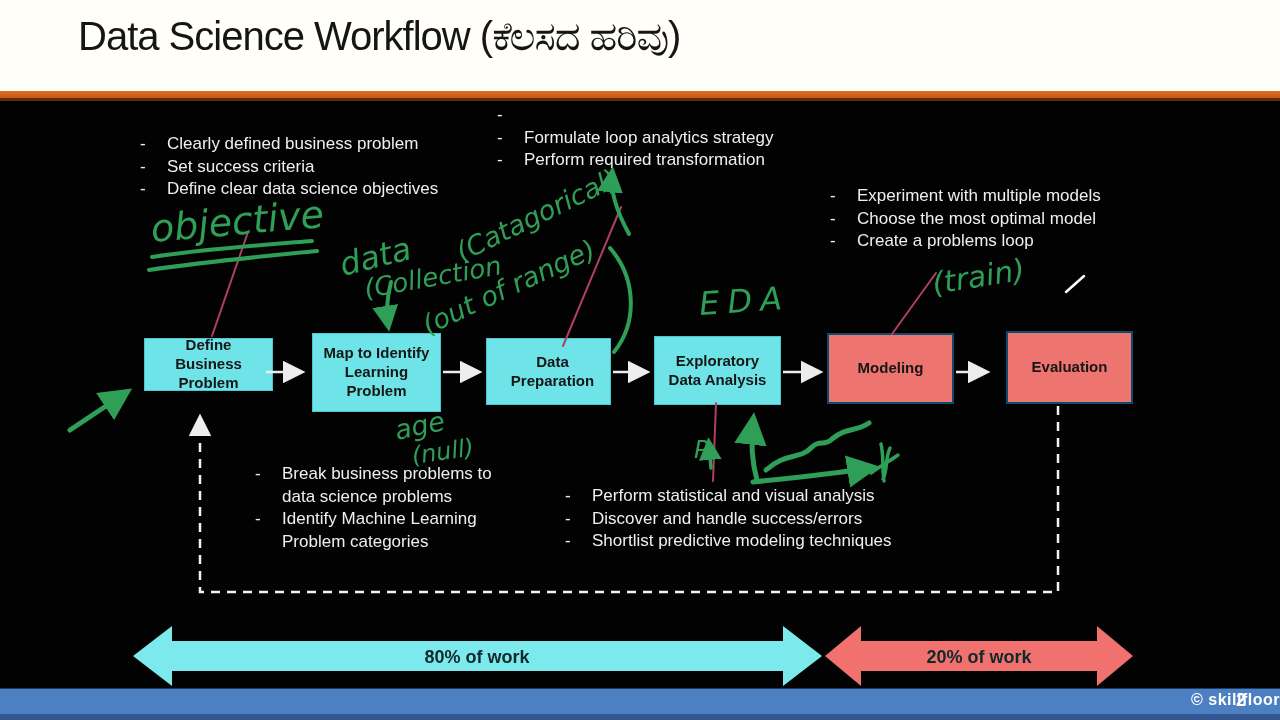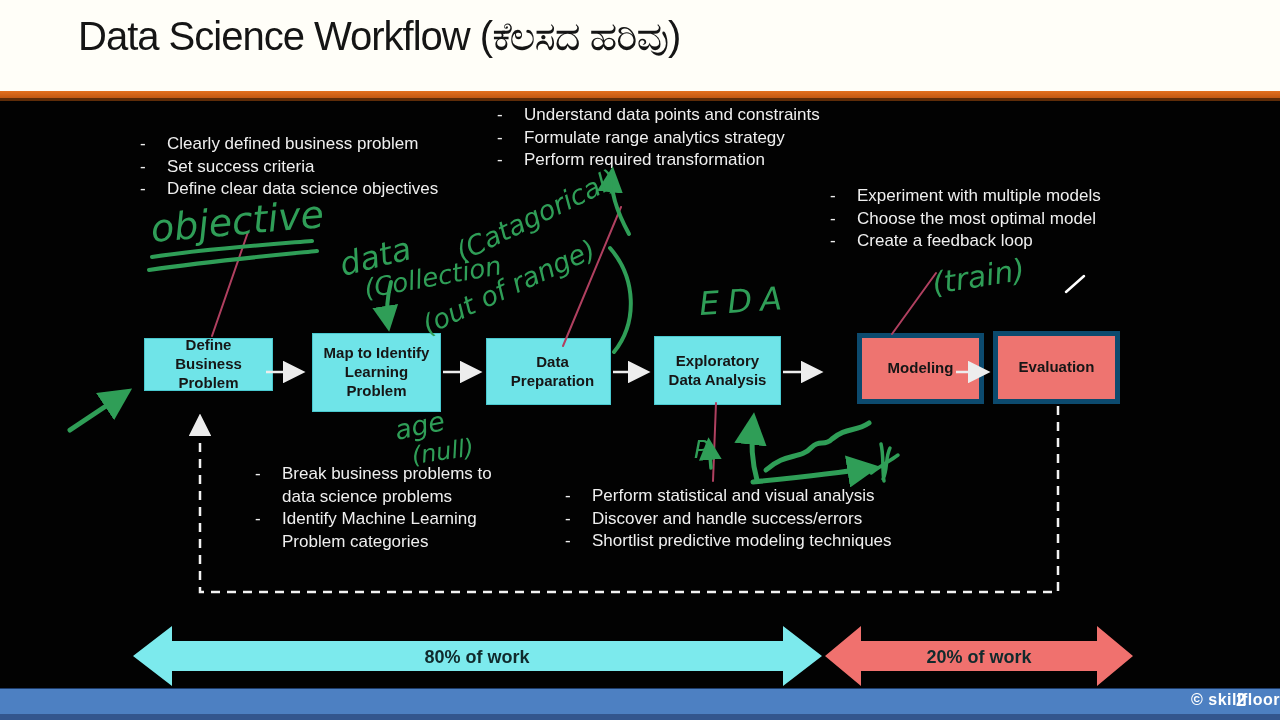--- a/index.html
+++ b/index.html
@@ -26,27 +26,27 @@
   .n-prep     { left:497px; top:4px;   width:365px; }
   .n-model    { left:830px; top:85px;  width:320px; }
   .n-mapping  { left:255px; top:363px; width:238px; }
   .n-eda      { left:565px; top:385px; width:360px; }
 
   
   .box { position:absolute; display:flex; align-items:center; justify-content:center;
          text-align:center; font-size:15px; font-weight:600; line-height:1.25;
          color:#161616; padding:2px 6px; }
   .box.cyan   { background:#6fe4e8; border:1px solid #49c9cf; }
-  .box.salmon { background:#ee7470; border:5px solid #0c4a6e;margin-left:30px; }
+  .box.salmon { background:#ee7470; border:2px solid #0c4a6e; }
   .b1 { left:144px; top:238px; width:129px; height:53px; }
   .b2 { left:312px; top:233px; width:129px; height:79px; }
   .b3 { left:486px; top:238px; width:125px; height:67px;padding-left:14px; }
   .b4 { left:654px; top:236px; width:127px; height:69px; }
   .b5 { left:827px; top:233px; width:127px; height:71px; }
-  .b6 { left:963px; top:231px; width:127px; height:73px; }
+  .b6 { left:1006px; top:231px; width:127px; height:73px; }
 
   .overlay { position:absolute; left:0; top:0; width:1280px; height:588px; pointer-events:none; }
   .hand { font-family:"DejaVu Sans", sans-serif; font-style:italic; fill:#2f9e57; }
   .arrow-label { font-family:"Liberation Sans", sans-serif; font-size:18px; font-weight:600;
                  fill:#102a2c; text-anchor:middle; font-style:normal; }
 
   
   .footer { position:absolute; left:0; top:688px; width:1280px; height:26px;
             background:#4d80c2; border-top:1px solid #1d3c6b; }
   .brand { position:absolute; left:0; top:2px; width:1280px; text-align:right;
@@ -77,44 +77,43 @@
         </div>
       <div class="bullet">
           <span class="dash">-</span>
           <span>Define clear data science objectives</span>
         </div>
     </div>
 
     <div class="notes n-prep">
       <div class="bullet">
           <span class="dash">-</span>
-          <span>Understand data points and constraints</span>
-        </div>
-      <div class="bullet">
-          <span class="dash">-</span>
-          <span>Formulate range analytics strategy</span>
+        </div>
+      <div class="bullet">
+          <span class="dash">-</span>
+          <span>Formulate loop analytics strategy</span>
         </div>
       <div class="bullet">
           <span class="dash">-</span>
           <span>Perform required transformation</span>
         </div>
     </div>
 
     <div class="notes n-model">
       <div class="bullet">
           <span class="dash">-</span>
           <span>Experiment with multiple models</span>
         </div>
       <div class="bullet">
           <span class="dash">-</span>
           <span>Choose the most optimal model</span>
         </div>
       <div class="bullet">
           <span class="dash">-</span>
-          <span>Create a feedback loop</span>
+          <span>Create a problems loop</span>
         </div>
     </div>
 
     <div class="notes n-mapping">
       <div class="bullet">
           <span class="dash">-</span>
           <span>Break business problems to data science problems</span>
         </div>
       <div class="bullet">
           <span class="dash">-</span>

